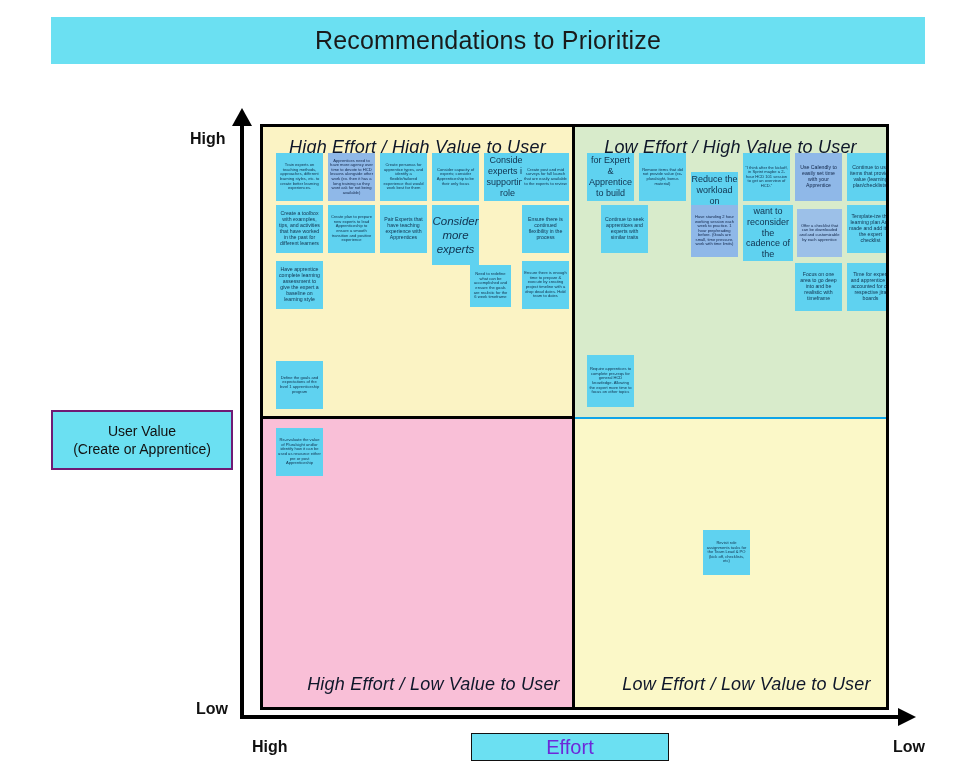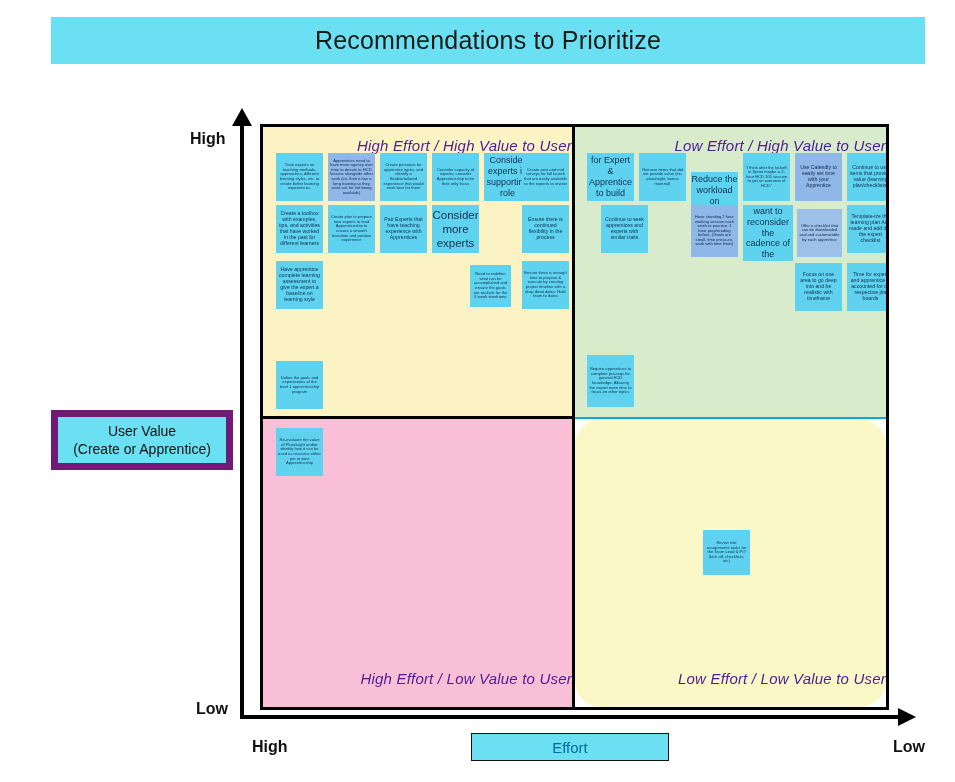--- a/index.html
+++ b/index.html
@@ -52,56 +52,56 @@
     position: absolute; font-size: 16px; font-weight: bold; color:#111;
   }
   #cap-high-y { left: 190px; top: 130px; }
   #cap-low-y  { left: 196px; top: 700px; }
   #cap-high-x { left: 252px; top: 738px; }
   #cap-low-x  { left: 893px; top: 738px; }
 
   
   #user-value-box {
     position: absolute; left: 51px; top: 410px; width: 182px; height: 60px;
-    background: #6BE0F2; border: 7px solid #701a75;
+    background: #6BE0F2; border: 2px solid #701a75;
     display: flex; flex-direction: column; align-items: center; justify-content: center;
     line-height: 1.3;
   }
   #user-value-box span { font-size: 14px; color:#111; }
 
   #effort-box {
     position: absolute; left: 471px; top: 733px; width: 198px; height: 28px;
     background: #6BE0F2; border: 1.5px solid #111;
     display: flex; align-items: center; justify-content: center;
   }
-  #effort-box span { font-size: 15px; color:#0369a1; }
+  #effort-box span { font-size: 20px; color:#6d28d9; }
 
   
   #matrix {
     position: absolute; left: 260px; top: 124px;
     width: 629px; height: 586px;
     border: 3px solid #000;
     display: grid;
     grid-template-columns: 312px 1fr;
     grid-template-rows: 292px 1fr;
   }
   .quad { position: relative; overflow: hidden; }
   #quad-hehv { background: #FBF3C4; border-right: 3px solid #000; border-bottom: 3px solid #000; }
   #quad-lehv { background: #D8EBCB; border-bottom: 2px solid #0ea5e9; }
   #quad-helv { background: #F9BFD7; border-right: 3px solid #000; }
-  #quad-lelv { background: #FBF8C8; border-radius: 26px; }
+  #quad-lelv { background: #FBF8C8; }
 
   .quad-label {
     position: absolute; left: 0; right: 0;
-    text-align: right;
-    font-size: 15px; font-style: italic; color: #4c1d95;
+    text-align: center;
+    font-size: 18px; font-style: italic; color: #0f172a;
     letter-spacing: .2px;
   }
   .quad-label.top { top: 10px; }
-  .quad-label.bottom { bottom: 20px; padding-left: 32px; }
+  .quad-label.bottom { bottom: 12px; padding-left: 32px; }
 
   
   .note {
     position: absolute;
     background: #5FD2F0;
     color: #10324f;
     display: flex; align-items: center; justify-content: center;
     text-align: center;
     padding: 2px;
     overflow: hidden;
@@ -165,21 +165,21 @@
         </div>
         <div class="note med" style="left: 13px; top: 78px; width: 47px; height: 48px;">
           <span>Create a toolbox with examples, tips, and activities that have worked in the past for different learners</span>
         </div>
         <div class="note" style="left: 65px; top: 78px; width: 47px; height: 48px;">
           <span>Create plan to prepare new experts to lead Apprenticeship to ensure a smooth transition and positive experience</span>
         </div>
         <div class="note med" style="left: 117px; top: 78px; width: 47px; height: 48px;">
           <span>Pair Experts that have teaching experience with Apprentices</span>
         </div>
-        <div class="note xbig" style="left: 169px; top: 78px; width: 47px; height: 48px;">
+        <div class="note xbig" style="left: 169px; top: 78px; width: 47px; height: 60px; font-style: italic;">
           <span>Consider more experts</span>
         </div>
         <div class="note med" style="left: 259px; top: 78px; width: 47px; height: 48px;">
           <span>Ensure there is continued flexibility in the process</span>
         </div>
         <div class="note med" style="left: 13px; top: 134px; width: 47px; height: 48px;">
           <span>Have apprentice complete learning assessment to give the expert a baseline on learning style</span>
         </div>
         <div class="note" style="left: 207px; top: 138px; width: 41px; height: 42px;">
           <span>Need to redefine what can be accomplished and ensure the goals are realistic for the 6 week timeframe</span>

